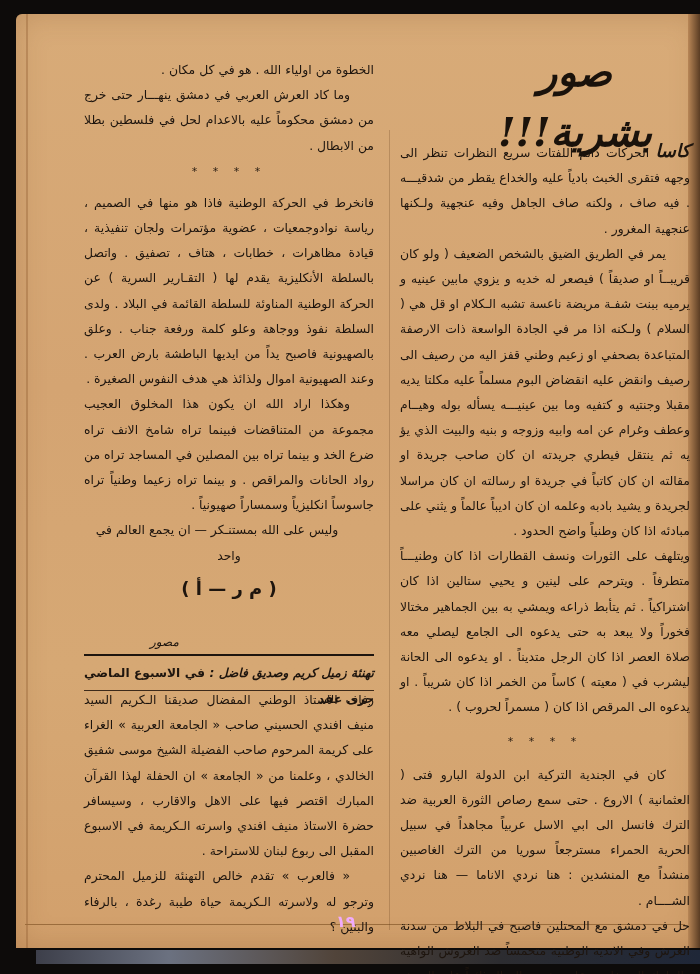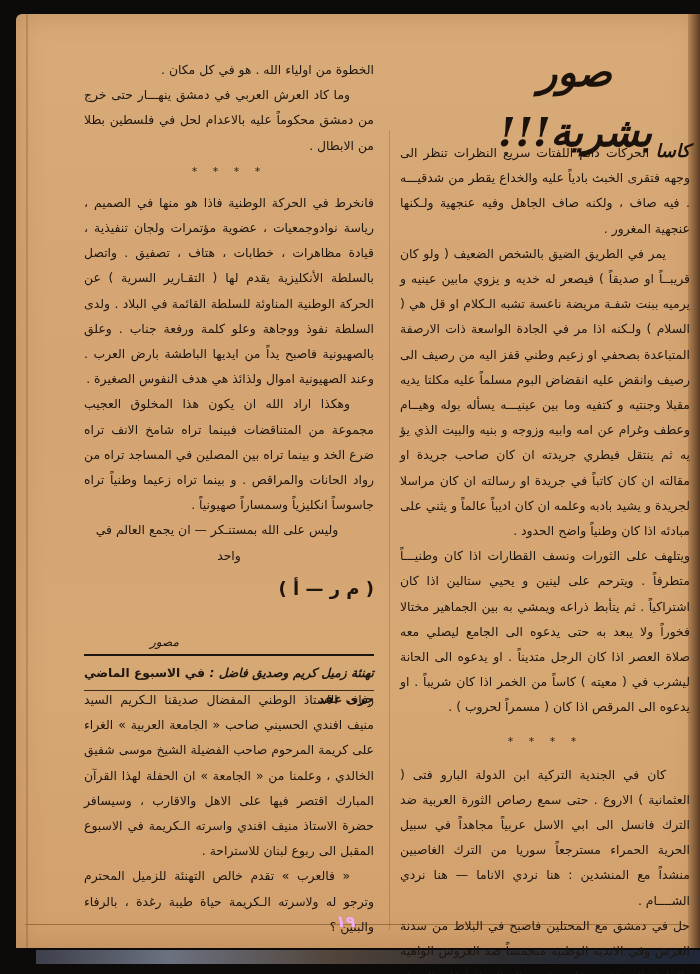--- a/index.html
+++ b/index.html
@@ -53,21 +53,21 @@
     font-style: italic; letter-spacing: -1px;
   }
   .lead-word { font-weight: bold; font-size: 18px; font-style: italic; }
   p { margin: 0; }
   .indent { text-indent: 24px; }
   .stars {
     text-align: center; font-size: 11px; letter-spacing: 6px; color: #2a1d12;
     direction: ltr; line-height: 24px;
   }
   .signature {
-    font-size: 18px; font-weight: bold; letter-spacing: 6px;
+    text-align: center; font-size: 18px; font-weight: bold; letter-spacing: 6px;
     margin-top: 8px; direction: rtl;
   }
   .mosawar {
     position: absolute; left: 150px; top: 635px; font-size: 12px; font-style: italic;
     font-weight: normal; direction: rtl; color: #1e150e;
   }
   .box-rule-top { position: absolute; left: 84px; top: 654px; width: 290px; height: 2px; background: #1e150e; }
   .box-rule-mid { position: absolute; left: 84px; top: 690px; width: 290px; height: 1px; background: #3d2a1a; }
   .announce-title {
     position: absolute; left: 84px; top: 660px; width: 290px;

